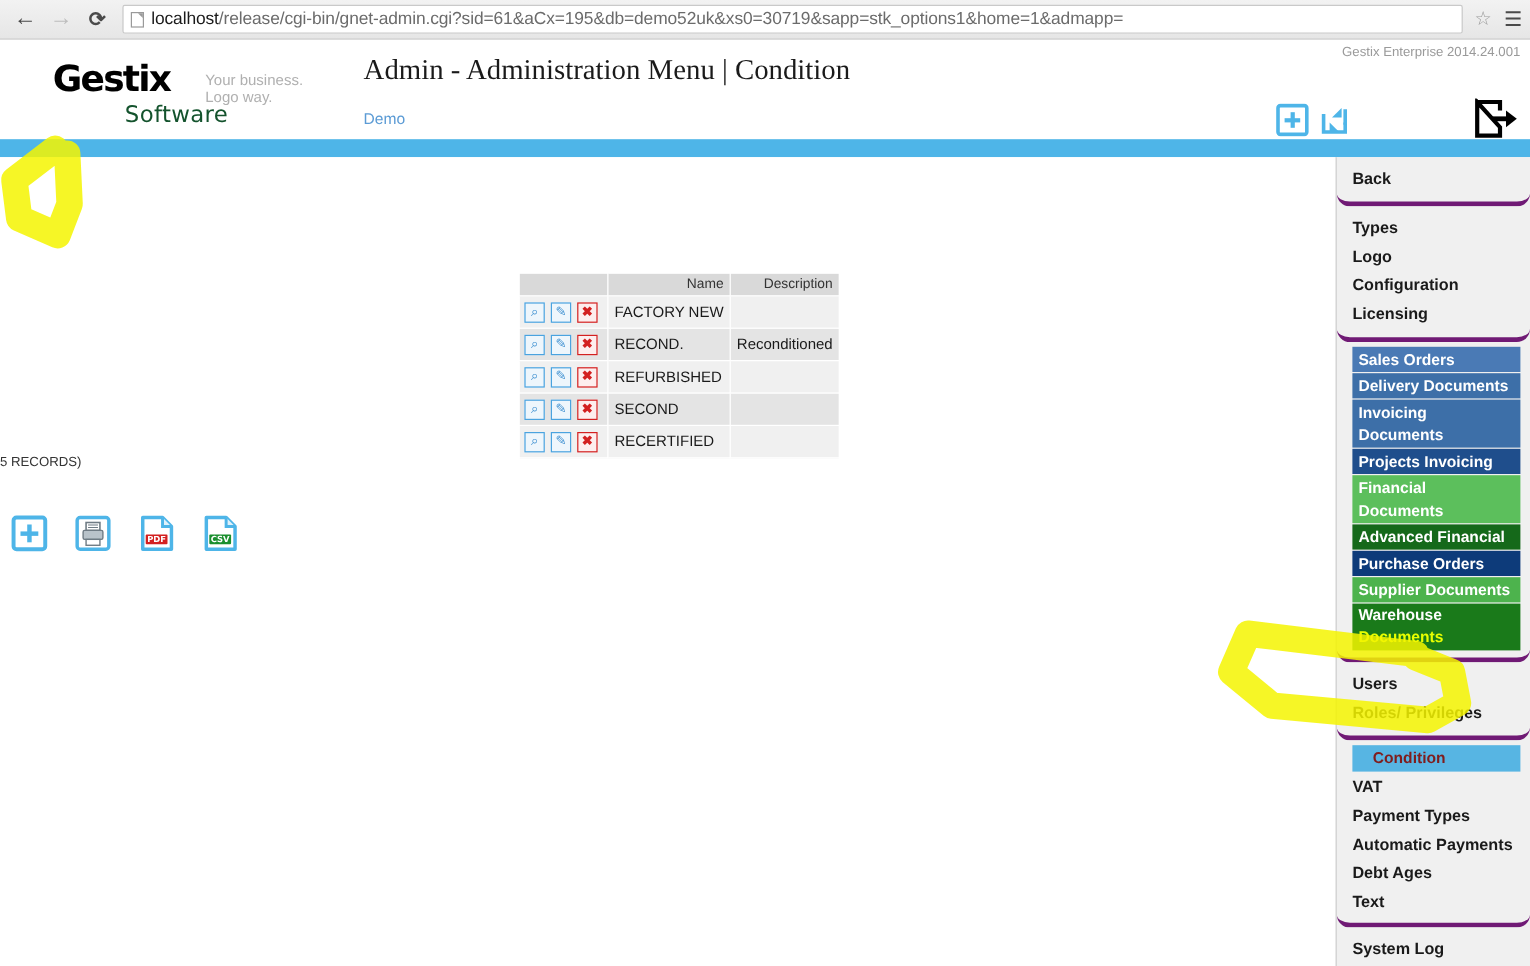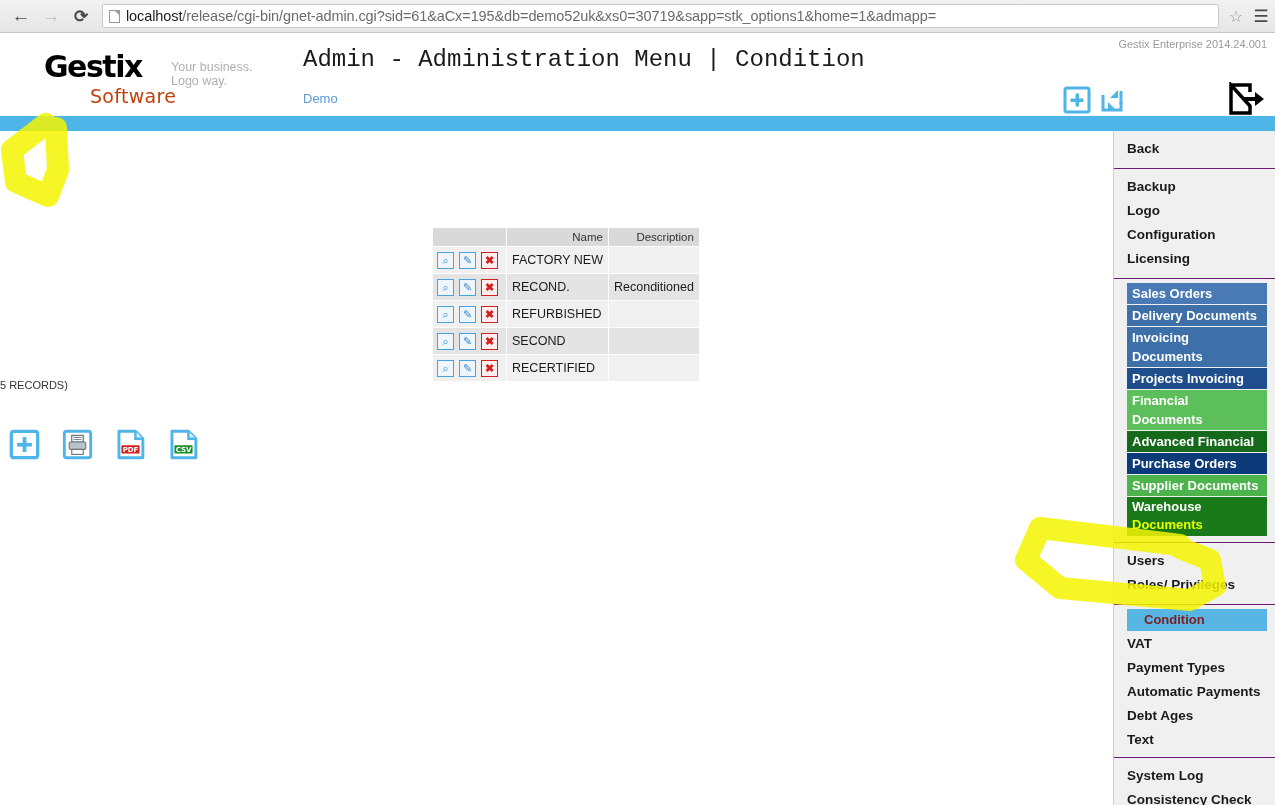--- a/index.html
+++ b/index.html
@@ -81,35 +81,35 @@
     font-family: "DejaVu Sans", sans-serif;
     font-weight: bold;
     font-size: 30px;
     color: #000;
     letter-spacing: -1.5px;
     line-height: 38px;
   }
   #logo-sub {
     font-family: "DejaVu Sans", sans-serif;
     font-size: 19px;
-    color: #c2410c;
+    color: #14532d;
     text-align: left;
-    margin-left: 46px;
+    margin-left: 60px;
     line-height: 20px;
     letter-spacing: 0.3px;
   }
   #logo-tag {
     position: absolute; left: 127px; top: 12px;
     font-size: 12.5px; color: #b0b0b0;
     line-height: 14px;
   }
   #header-title {
     position: absolute; left: 303px; top: 12px;
     font-size: 24px; color: #1a1a1a;
-    font-family: Liberation Mono, monospace;
+    font-family: Liberation Serif, serif;
   }
   #header-company {
     position: absolute; left: 303px; top: 57px;
     font-size: 13px; color: #5b9bd5;
   }
   #version-label {
     position: absolute; right: 8px; top: 4px;
     font-size: 11px; color: #9a9a9a;
   }
   #header-icons {
@@ -201,22 +201,23 @@
 
   
   #sidebar {
     position: absolute; top: 131px; right: 0;
     width: 162px; height: 674px;
     background: #f0f0f0;
     border-left: 1px solid #cfcfcf;
     font-size: 13.5px;
   }
   .side-group {
-    border-bottom: 1px solid #701a75;
+    border-bottom: 4px solid #701a75;
     padding: 6px 0 7px 0;
+    border-radius: 11px;
   }
   .side-group.nopad { padding: 4px 0 5px 0; }
   .side-item {
     padding: 2px 0 2px 13px;
     color: #1a1a1a;
     font-weight: bold;
     line-height: 20px;
     cursor: pointer;
   }
   .bar-item {
@@ -457,21 +458,21 @@
   </div>
 </div>
 
 <div id="sidebar">
 
   <div class="side-group">
     <div class="side-item">Back</div>
   </div>
 
   <div class="side-group">
-    <div class="side-item">Backup</div>
+    <div class="side-item">Types</div>
     <div class="side-item">Logo</div>
     <div class="side-item">Configuration</div>
     <div class="side-item">Licensing</div>
   </div>
 
   <div class="side-group nopad">
     <div class="bar-item" style="background:#4a7ab5">Sales Orders</div>
     <div class="bar-item" style="background:#3d6fa8">Delivery Documents</div>
     <div class="bar-item" style="background:#3d6fa8">Invoicing Documents</div>
     <div class="bar-item" style="background:#1f4e8c">Projects Invoicing</div>

